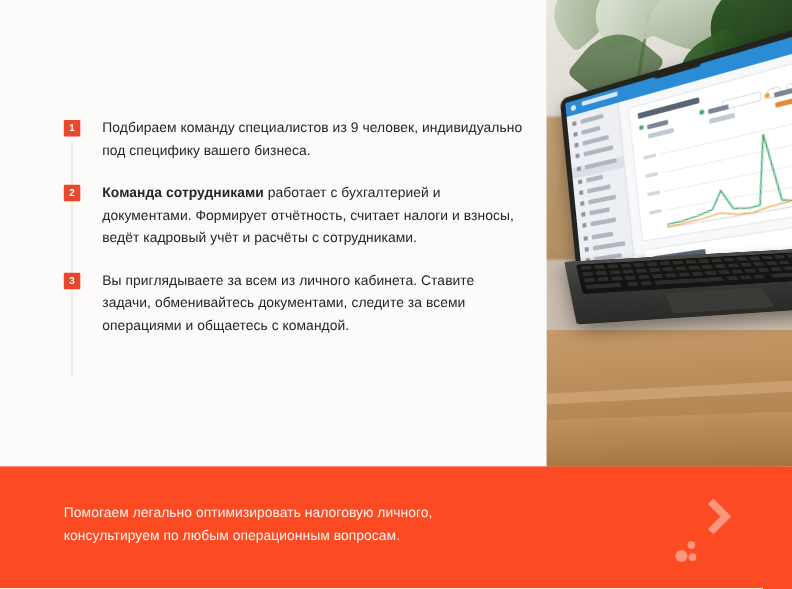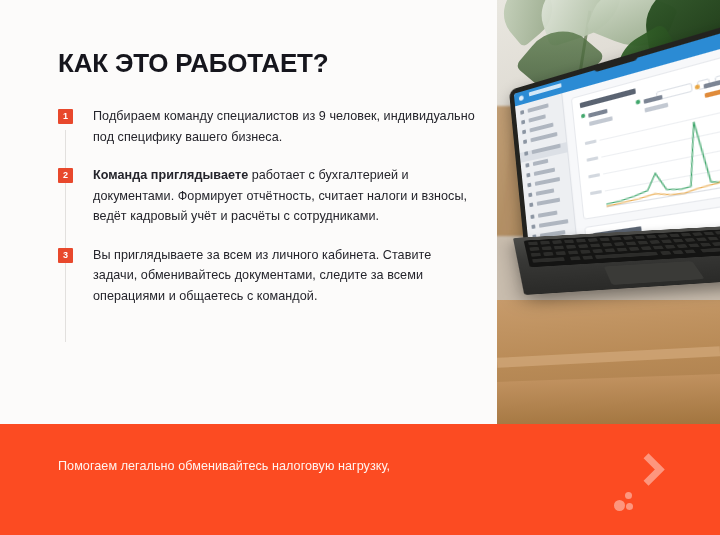--- a/index.html
+++ b/index.html
@@ -189,36 +189,35 @@
   .adot.d2 { left:12px; top:40px; width:7px; height:7px; }
   .adot.d3 { left:13px; top:51px; width:7px; height:7px; }
 </style>
 </head>
 <body>
 
 <div class="slide">
 
   <div class="content-pane">
 
-    <div class="page-title">КАК ЭТО РАБОТАЕТ?</div>
 
     <div class="steps">
       <div class="connector"></div>
 
       <div class="step" style="margin-bottom:18px;">
         <div class="badge">1</div>
         <div class="step-text">
           <span>Подбираем команду специалистов из 9 человек, индивидуально под специфику вашего бизнеса.</span>
         </div>
       </div>
 
       <div class="step" style="margin-bottom:18px;">
         <div class="badge">2</div>
         <div class="step-text">
-          <b>Команда приглядываете</b><span> работает с бухгалтерией и документами. Формирует отчётность, считает налоги и взносы, ведёт кадровый учёт и расчёты с сотрудниками.</span>
+          <b>Команда сотрудниками</b><span> работает с бухгалтерией и документами. Формирует отчётность, считает налоги и взносы, ведёт кадровый учёт и расчёты с сотрудниками.</span>
         </div>
       </div>
 
       <div class="step">
         <div class="badge">3</div>
         <div class="step-text">
           <span>Вы приглядываете за всем из личного кабинета. Ставите задачи, обменивайтесь документами, следите за всеми операциями и общаетесь с командой.</span>
         </div>
       </div>
     </div>
@@ -402,21 +401,22 @@
             <div class="key" style="left:168px;top:33px;width:32px;"></div>
         </div>
         <div class="trackpad"></div>
       </div>
     </div>
   </div>
 
   <div class="footer"></div>
 
   <div class="footer-text">
-    <span>Помогаем легально обменивайтесь налоговую нагрузку,</span><br>
+    <span>Помогаем легально оптимизировать налоговую личного,</span><br>
+    <span>консультируем по любым операционным вопросам.</span>
   </div>
 
   <div class="avito-logo">
     <div class="chev"></div>
     <div class="adot d1"></div>
     <div class="adot d2"></div>
     <div class="adot d3"></div>
   </div>
 
 </div>

